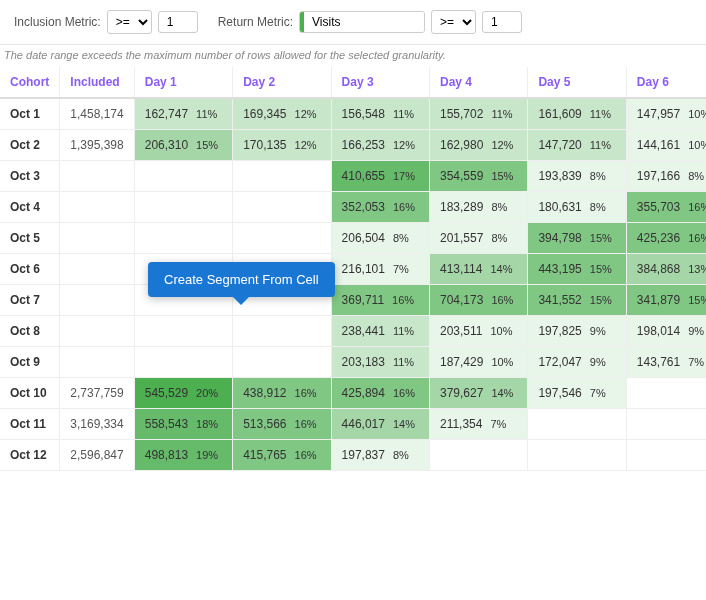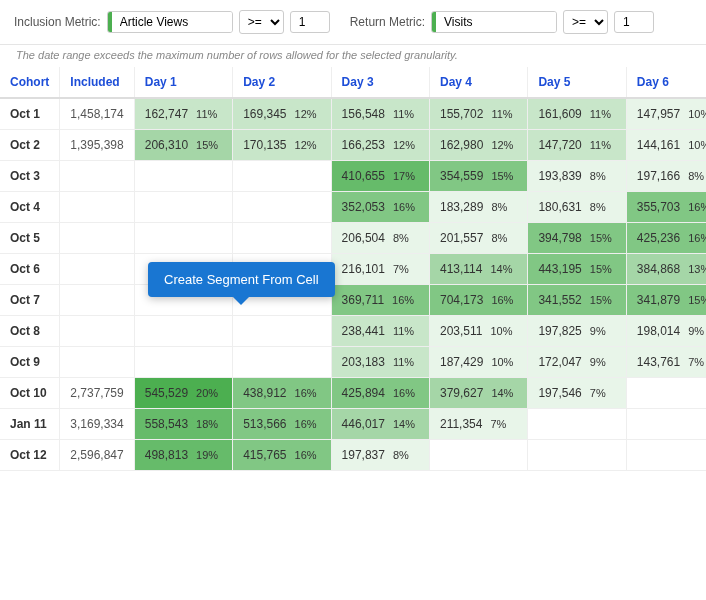--- a/index.html
+++ b/index.html
@@ -66,21 +66,21 @@
       cursor: pointer;
     }
     .value-input {
       border: 1px solid #ccc;
       border-radius: 3px;
       padding: 3px 8px;
       font-size: 12px;
       width: 40px;
     }
     .warning-text {
-      padding: 4px 16px 6px;
+      padding: 4px 4px 6px;
       font-size: 11px;
       color: #888;
       font-style: italic;
     }
     .table-container {
       overflow-x: auto;
       position: relative;
     }
     table {
       width: 100%;
@@ -88,21 +88,21 @@
       font-size: 12px;
     }
     thead tr {
       background: #fff;
       border-bottom: 2px solid #ddd;
     }
     thead th {
       padding: 8px 10px;
       text-align: left;
       font-weight: 600;
-      color: #1d4ed8;
+      color: #8b5cf6;
       white-space: nowrap;
       border-right: 1px solid #eee;
     }
     thead th:first-child {
       width: 90px;
     }
     thead th:nth-child(2) {
       width: 90px;
     }
     tbody tr {
@@ -168,24 +168,20 @@
     .blank-cell { background: #fff !important; }
   </style>
 </head>
 <body>
 
 <div>
   <div style="display:flex; align-items:center; padding:10px 14px; gap:20px; flex-wrap:wrap; background:#fff; border-bottom:1px solid #e5e5e5;">
 
     <div class="toolbar-group">
       <span class="toolbar-label">Inclusion Metric:</span>
-      <div class="input-with-indicator">
-        <div class="green-indicator"></div>
-        <input class="metric-input" type="text" value="Article Views" style="">
-      </div>
       <select class="op-select">
         <option>&gt;=</option>
         <option>&gt;</option>
         <option>=</option>
         <option>&lt;</option>
         <option>&lt;=</option>
       </select>
       <input class="value-input" type="text" value="1" style="">
     </div>
 
@@ -545,21 +541,21 @@
           </td>
           <td class="heat-1">
             <div class="cell-pair">
               <span class="cell-value">197,546</span>
               <span class="cell-pct heat-1">7%</span>
             </div>
           </td>
           <td></td>
         </tr>
         <tr>
-          <td class="cohort-col">Jan 11</td>
+          <td class="cohort-col">Oct 11</td>
           <td class="included-col" style="text-align: right;">3,169,334</td>
           <td class="heat-5">
             <div class="cell-pair">
               <span class="cell-value">558,543</span>
               <span class="cell-pct heat-5">18%</span>
             </div>
           </td>
           <td class="heat-4">
             <div class="cell-pair">
               <span class="cell-value">513,566</span>

